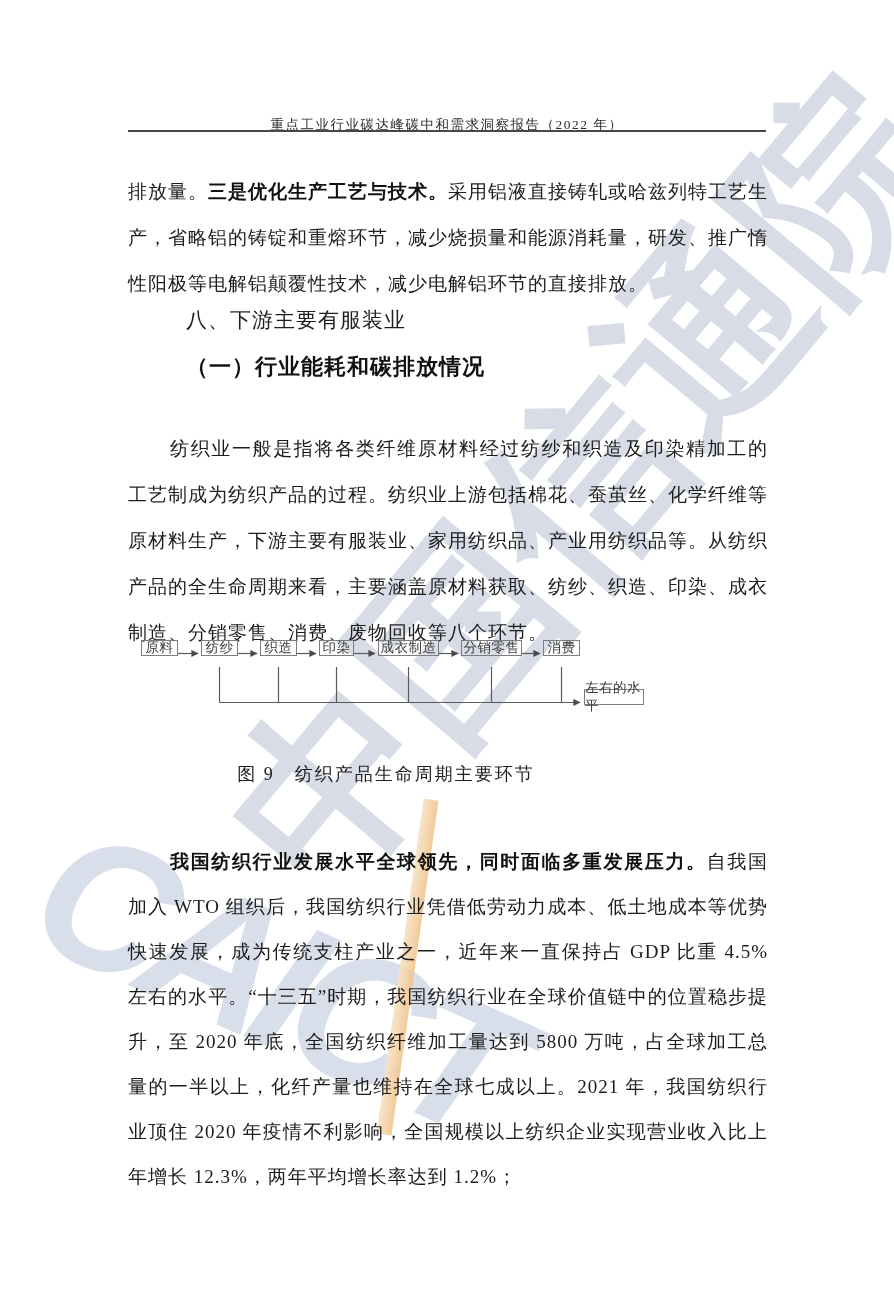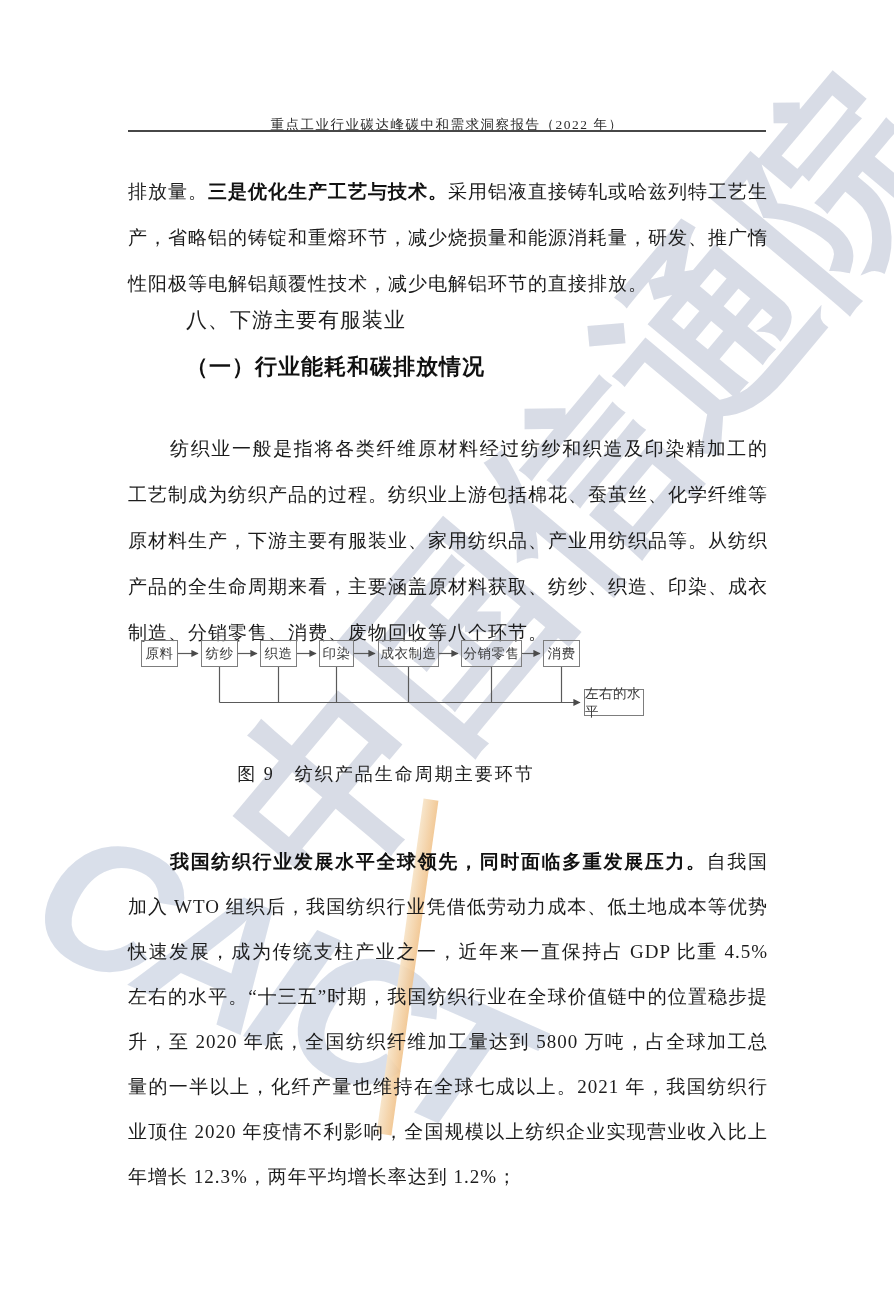--- a/index.html
+++ b/index.html
@@ -71,21 +71,21 @@
   }
   
   .flow{
     top:633px;left:128px;width:644px;height:92px;
   }
   .flow svg{position:absolute;left:0;top:0;}
   .fbox{
     position:absolute;
     box-sizing:border-box;
     border:1px solid #7d7d7d;
-    height:27px;top:7px;
+    height:16px;top:7px;
     display:flex;align-items:center;justify-content:center;
     font-family:"Liberation Sans",sans-serif;
     font-size:13.5px;color:#3a3a3a;letter-spacing:0.5px;
     background:transparent;
   }
   .fbox.recycle{top:56px;}
   .fig-source{
     top:732px;left:128px;width:640px;
     text-align:right;
     font-size:14.5px;letter-spacing:1px;color:#222;

